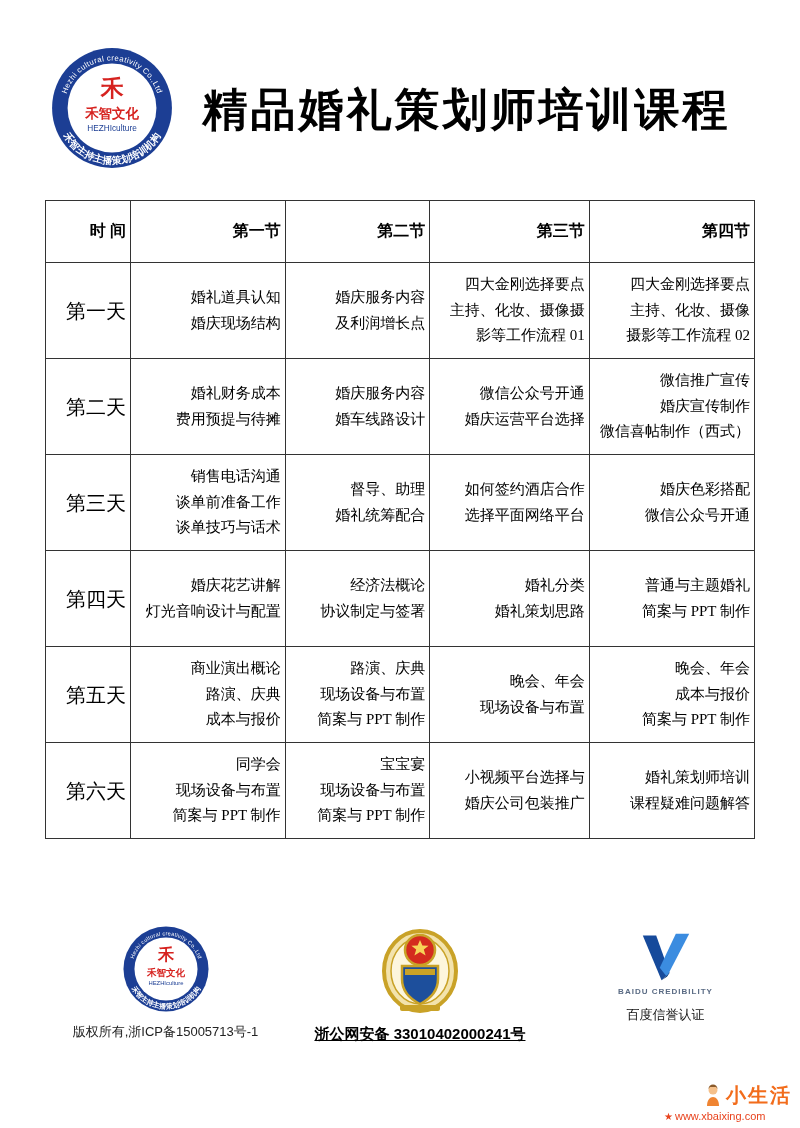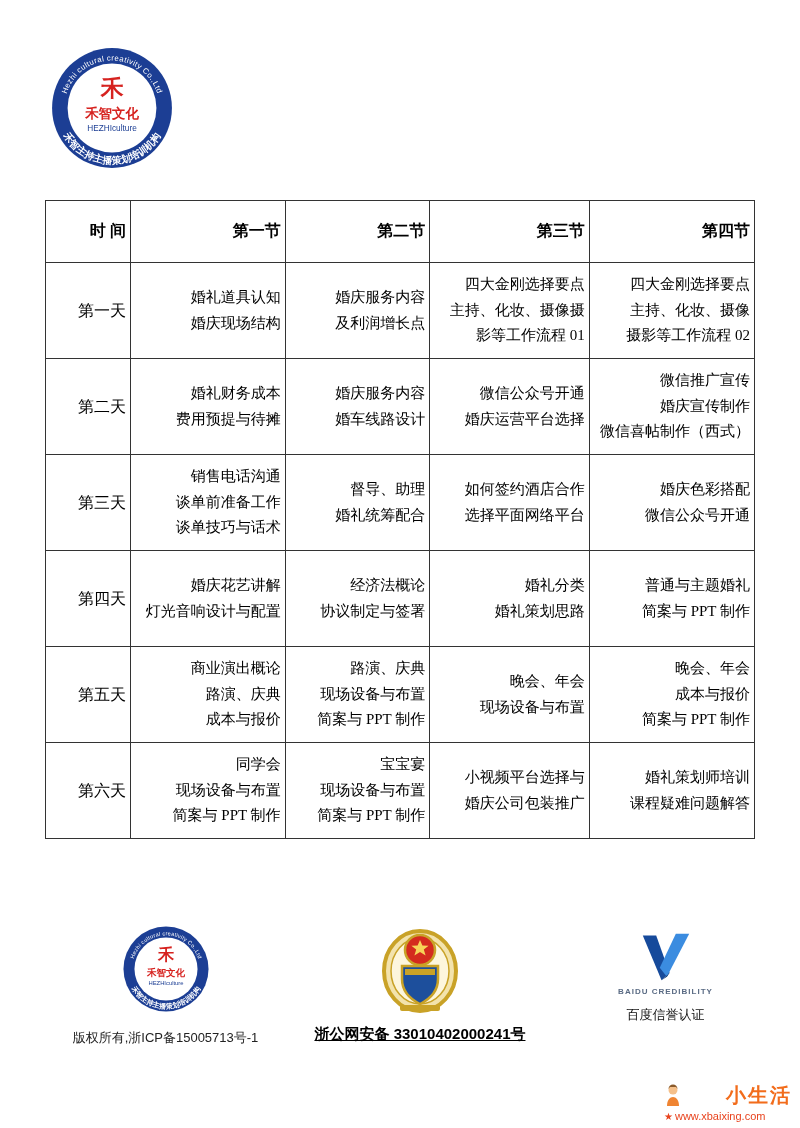--- a/index.html
+++ b/index.html
@@ -21,38 +21,38 @@
   table.course { position:absolute; left:45px; top:200px; width:710px;
                  border-collapse:collapse; table-layout:fixed; }
   table.course th, table.course td {
     border:1px solid #333; text-align:right; vertical-align:middle; padding:4px;
   }
   table.course thead tr { height:62px; }
   table.course thead th { font-size:16px; font-weight:bold; }
   table.course tbody tr { height:96px; }
   table.course tbody td { font-size:15px; line-height:1.7; white-space:pre-line;
                           font-family:"Liberation Serif", serif; }
-  table.course td.day { font-size:16px; font-family:"Liberation Sans", sans-serif; }
+  table.course td.day { font-size:20px; font-family:"Liberation Sans", sans-serif; }
 
   
   .badge-col { position:absolute; text-align:center; }
   .badge-company { left:58px;  top:925px; width:215px; }
   .badge-police  { left:300px; top:925px; width:240px; }
   .badge-baidu   { left:583px; top:932px; width:165px; }
 
-  .badge-company .caption { margin-top:12px; font-size:13px; color:#222; }
+  .badge-company .caption { margin-top:6px; font-size:13px; color:#222; }
   .badge-police  .caption { margin-top:8px;  font-size:15px; font-weight:bold; color:#000;text-decoration:underline; }
 
   .baidu-name { margin-top:3px; font-size:17px; font-weight:bold; color:#14408c; letter-spacing:2px; }
   .baidu-en   { margin-top:1px; font-size:8px; color:#5a6b84; letter-spacing:1px;font-weight:bold; }
   .badge-baidu .caption { margin-top:10px; font-size:13px; color:#111; }
 
   
   .watermark { position:absolute; right:8px; bottom:6px; width:128px; }
-  .wm-top { display:flex; align-items:center; justify-content:space-between; gap:4px; }
+  .wm-top { display:flex; align-items:center; justify-content:flex-end; gap:4px; }
   .wm-name { font-size:20px; font-weight:bold; color:#f26c1b; letter-spacing:2px; }
   .wm-url-line { font-size:11px; color:#e8431e; margin-top:1px; white-space:nowrap; }
   .wm-bullet { color:#e8431e; font-size:10px; margin-right:2px; }
 </style>
 </head>
 <body>
 
 <div class="page">
 
   <div class="header">
@@ -66,20 +66,21 @@
           <textPath href="#arcTopA" startOffset="50%" text-anchor="middle">Hezhi cultural creativity Co.,Ltd</textPath>
         </text>
         <text font-size="9.5" font-weight="bold" fill="#ffffff">
           <textPath href="#arcBotA" startOffset="50%" text-anchor="middle">禾智主持主播策划培训机构</textPath>
         </text>
         <text x="60" y="48" text-anchor="middle" font-size="22" font-weight="bold" fill="#d6221f">禾</text>
         <text x="60" y="70" text-anchor="middle" font-size="13" font-weight="bold" fill="#d6221f">禾智文化</text>
         <text x="60" y="82" text-anchor="middle" font-size="8" fill="#1c3e94">HEZHIculture</text>
       </svg>
     </div>
+    <h1 class="page-title">精品婚礼策划师培训课程</h1>
   </div>
 
   <table class="course">
     <colgroup>
       <col style="width:12%">
         <col style="width:21.8%">
         <col style="width:20.4%">
       <col style="width:22.5%">
         <col style="width:23.3%">
     </colgroup>

